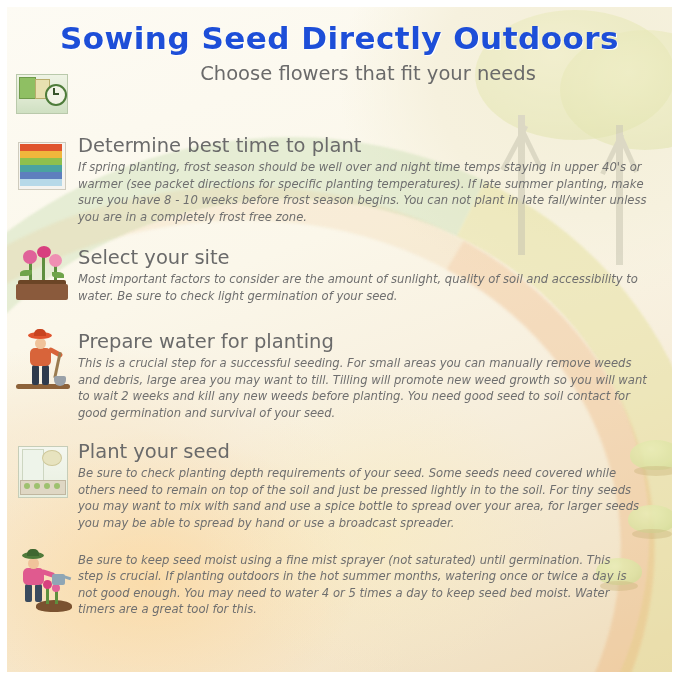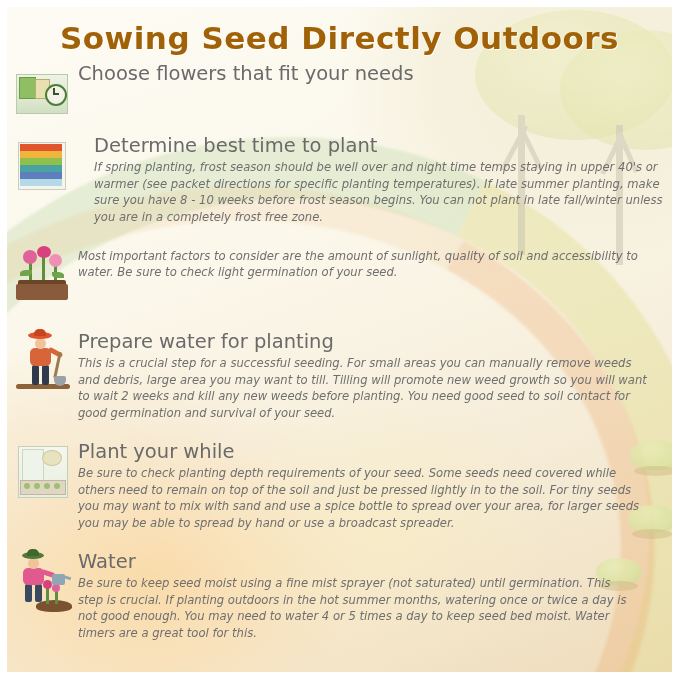--- a/index.html
+++ b/index.html
@@ -126,21 +126,21 @@
     position: absolute;
     top: 20px;
     left: 0;
     width: 679px;
     margin: 0;
     text-align: center;
     font-family: "DejaVu Sans", sans-serif;
     font-size: 31px;
     font-weight: bold;
     letter-spacing: 0.5px;
-    color: #a16207;
+    color: #1d4ed8;
     text-shadow: 1px 1px 0 rgba(255,255,255,0.9);
   }
 
   .section {
     position: absolute;
     left: 12px;
     width: 655px;
     display: flex;
     align-items: flex-start;
   }
@@ -166,27 +166,27 @@
     font-family: "DejaVu Sans", sans-serif;
     font-size: 11.6px;
     font-style: italic;
     color: #6f6f6f;
     line-height: 1.42;
     margin: 0;
   }
 
   
   #sec-0 { top: 62px; }
-  #sec-1 { top: 134px; gap: 16px; }
+  #sec-1 { top: 134px; }
   #sec-2 { top: 246px; }
   #sec-3 { top: 330px; }
   #sec-4 { top: 440px; }
   #sec-5 { top: 550px; }
 
-  #sec-0 .sec-text { width: 580px; }
+  #sec-0 .sec-text { width: 580px; text-align: center; }
   #sec-1 .sec-text { width: 588px; }
   #sec-2 .sec-text { width: 560px; }
   #sec-3 .sec-text { width: 570px; }
   #sec-4 .sec-text { width: 578px; }
   #sec-5 .sec-text { width: 560px; }
 
   
   .ic { position: absolute; }
 
   
@@ -334,20 +334,21 @@
         <div class="ic ic3-stem3"></div>
         <div class="ic ic3-l1"></div>
         <div class="ic ic3-l2"></div>
         <div class="ic ic3-f1"></div>
         <div class="ic ic3-f2"></div>
         <div class="ic ic3-f3"></div>
         <div class="ic ic3-soil"></div>
         <div class="ic ic3-pot"></div>
       </div>
       <div class="sec-text">
+        <p class="sec-head">Select your site</p>
         <p class="sec-body">Most important factors to consider are the amount of sunlight, quality of soil and accessibility to water. Be sure to check light  germination of your seed.</p>
       </div>
     </div>
 
     <div class="section" id="sec-3">
       <div class="icon-box">
         <div class="ic ic4-ground"></div>
         <div class="ic ic4-leg1"></div>
         <div class="ic ic4-leg2"></div>
         <div class="ic ic4-body"></div>
@@ -369,21 +370,21 @@
         <div class="ic ic5-win"></div>
         <div class="ic ic5-pane"></div>
         <div class="ic ic5-seedhead"></div>
         <div class="ic ic5-tray"></div>
         <div class="ic ic5-dot ic5-d1"></div>
         <div class="ic ic5-dot ic5-d2"></div>
         <div class="ic ic5-dot ic5-d3"></div>
         <div class="ic ic5-dot ic5-d4"></div>
       </div>
       <div class="sec-text">
-        <p class="sec-head">Plant your while</p>
+        <p class="sec-head">Plant your seed</p>
         <p class="sec-body">Be sure to check planting depth requirements of  your seed.  Some seeds need covered while others need to remain on top of the soil and just be pressed lightly in to the  soil. For tiny seeds you may want to mix with sand and use a spice bottle to spread over your area, for larger seeds you may be able to spread by hand or use a broadcast spreader.</p>
       </div>
     </div>
 
     <div class="section" id="sec-5">
       <div class="icon-box">
         <div class="ic ic6-mound"></div>
         <div class="ic ic6-plant1"></div>
         <div class="ic ic6-plant2"></div>
         <div class="ic ic6-bloom1"></div>
@@ -392,21 +393,20 @@
         <div class="ic ic6-leg2"></div>
         <div class="ic ic6-body"></div>
         <div class="ic ic6-arm"></div>
         <div class="ic ic6-can"></div>
         <div class="ic ic6-spout"></div>
         <div class="ic ic6-head"></div>
         <div class="ic ic6-hat"></div>
         <div class="ic ic6-hatc"></div>
       </div>
       <div class="sec-text">
-        <p class="sec-head">Water</p>
         <p class="sec-body">Be sure to keep seed moist using a fine mist sprayer (not saturated) until germination. This step is crucial. If planting outdoors in the hot summer months, watering once or twice a day is not good enough. You may need to water 4 or 5 times a day to keep seed bed moist. Water timers are a great tool for this.</p>
       </div>
     </div>
 
   </div>
 
   <div class="frame"></div>
 </div>
 
 </body></html>

